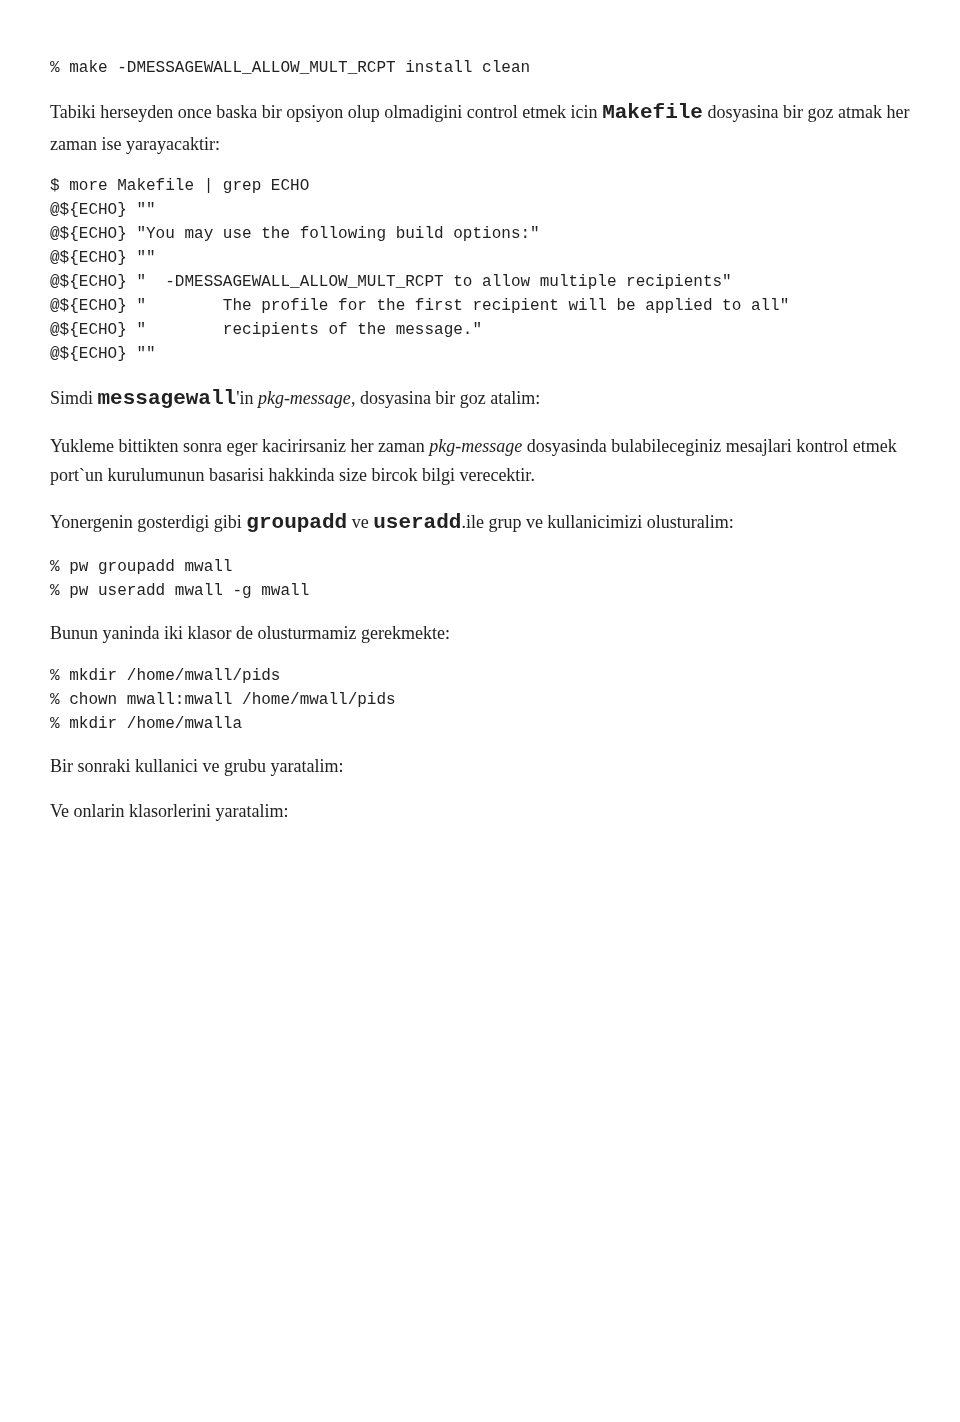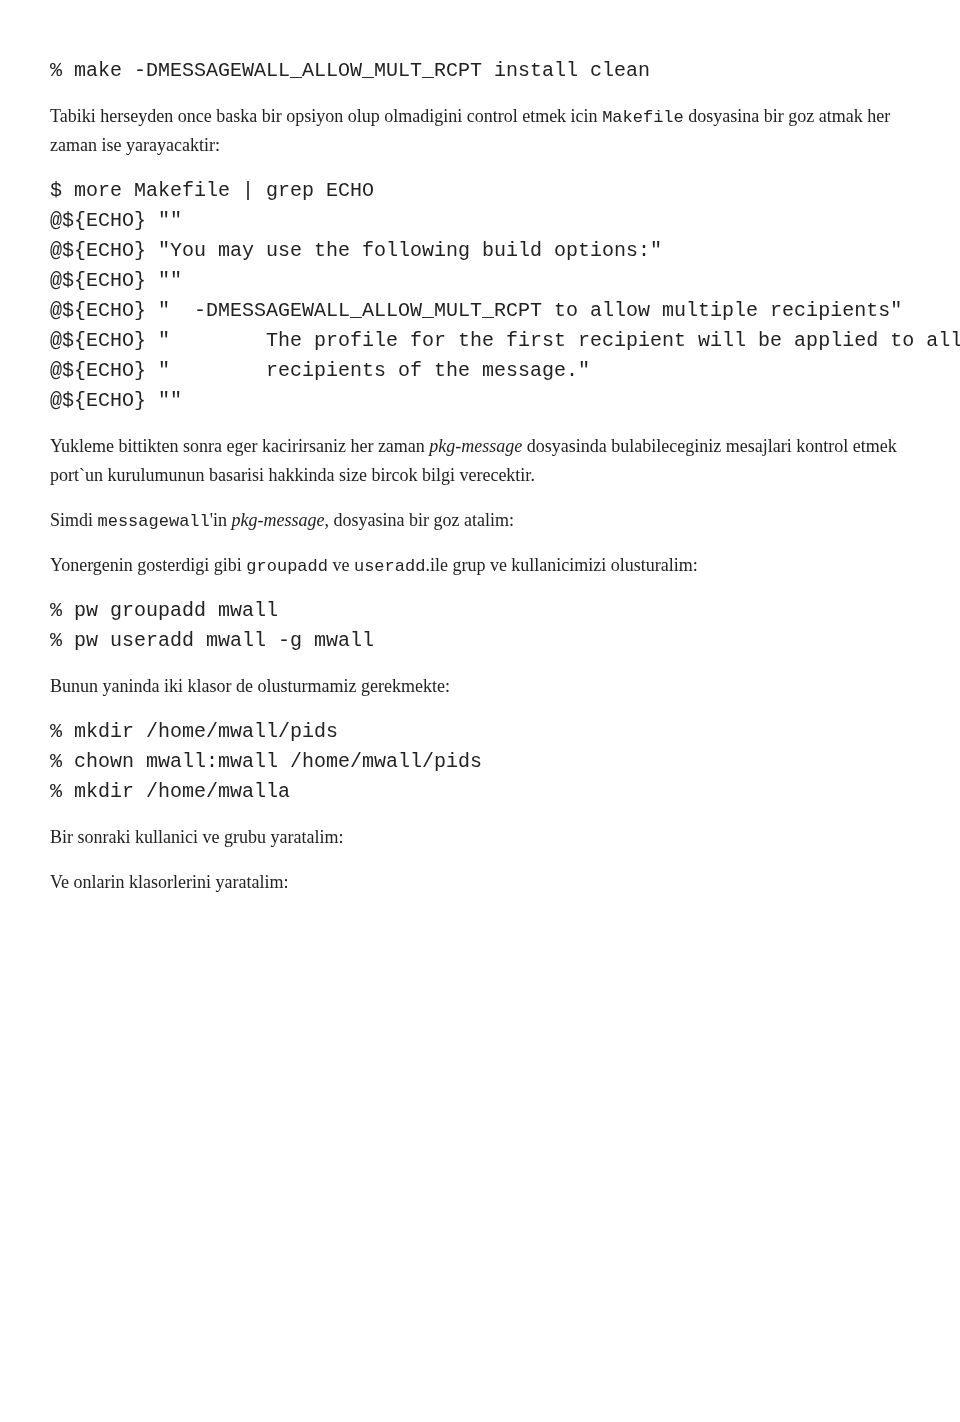--- a/index.html
+++ b/index.html
@@ -17,26 +17,27 @@
       max-width: 960px;
     }
     .page-content {
       width: 100%;
     }
     p {
       margin-bottom: 16px;
     }
     code, .mono {
       font-family: 'Courier New', Courier, monospace;
-      font-size: 17px;
+      font-size: 21px;
       background: transparent;
+      font-weight: bold;
     }
     .code-block {
       font-family: 'Courier New', Courier, monospace;
-      font-size: 20px;
+      font-size: 16px;
       white-space: pre;
       margin: 16px 0;
       line-height: 1.5;
       color: #222;
     }
     em {
       font-style: italic;
     }
   </style>
 </head>
@@ -53,25 +54,25 @@
   <div class="code-block">$ more Makefile | grep ECHO
 @${ECHO} ""
 @${ECHO} "You may use the following build options:"
 @${ECHO} ""
 @${ECHO} "  -DMESSAGEWALL_ALLOW_MULT_RCPT to allow multiple recipients"
 @${ECHO} "        The profile for the first recipient will be applied to all"
 @${ECHO} "        recipients of the message."
 @${ECHO} ""</div>
 
   <p>
-    Yukleme bittikten sonra eger kacirirsaniz her zaman <em>pkg-message</em> dosyasinda bulabileceginiz mesajlari kontrol etmek port`un kurulumunun basarisi hakkinda size bircok bilgi verecektir.
+    Simdi <code>messagewall</code>'in <em>pkg-message</em>, dosyasina bir goz atalim:
   </p>
 
   <p>
-    Simdi <code>messagewall</code>'in <em>pkg-message</em>, dosyasina bir goz atalim:
+    Yukleme bittikten sonra eger kacirirsaniz her zaman <em>pkg-message</em> dosyasinda bulabileceginiz mesajlari kontrol etmek port`un kurulumunun basarisi hakkinda size bircok bilgi verecektir.
   </p>
 
 
 
   <p>
     Yonergenin gosterdigi gibi <code>groupadd</code> ve <code>useradd</code>.ile grup ve kullanicimizi olusturalim:
   </p>
 
   <div class="code-block">% pw groupadd mwall
 % pw useradd mwall -g mwall</div>

